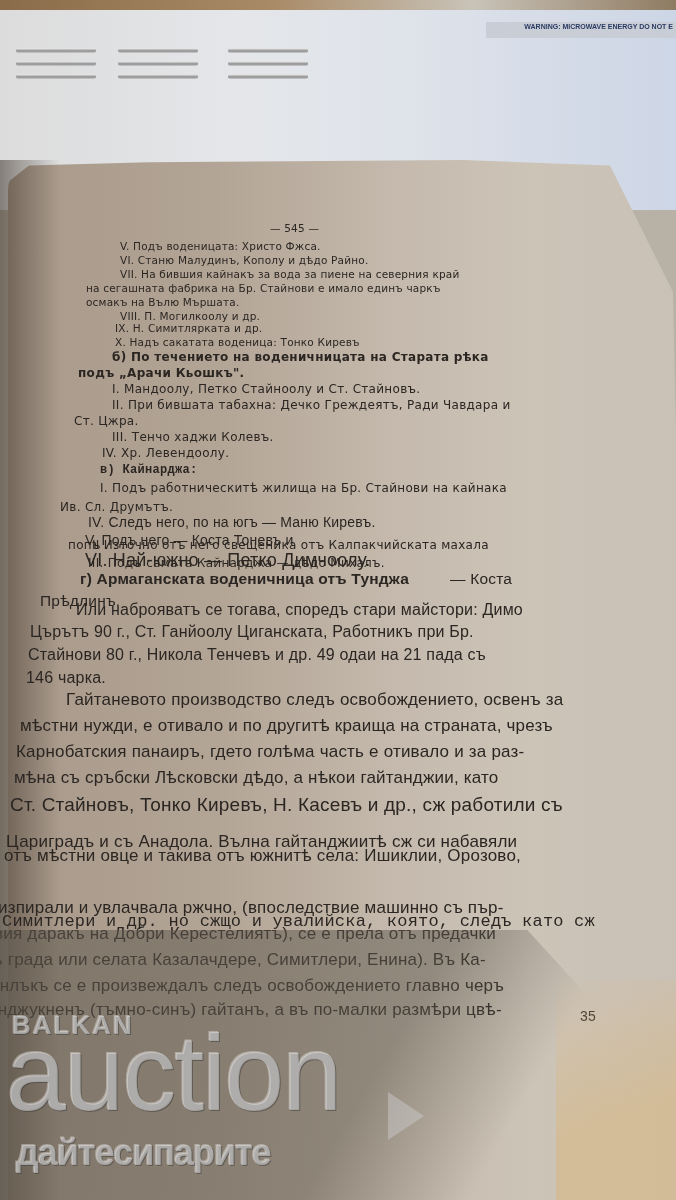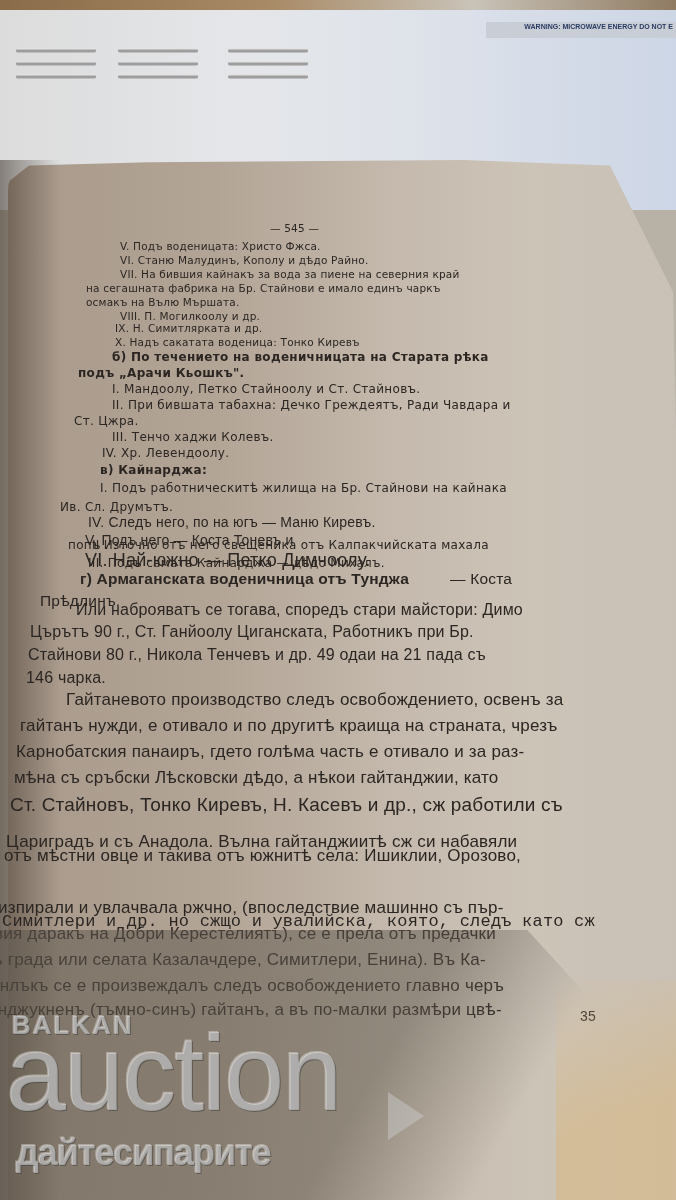--- a/index.html
+++ b/index.html
@@ -109,42 +109,42 @@
 
 <div class="text mid bold" style="left:112px; top:350px;">б) По течението на воденичницата на Старата рѣка</div>
 <div class="text mid bold" style="left:78px; top:366px;">подъ „Арачи Кьошкъ".</div>
 <div class="text mid" style="left:112px; top:382px;">I. Мандоолу, Петко Стайноолу и Ст. Стайновъ.</div>
 <div class="text mid" style="left:112px; top:398px;">II. При бившата табахна: Дечко Греждеятъ, Ради Чавдара и</div>
 <div class="text mid" style="left:74px; top:414px;">Ст. Цжра.</div>
 <div class="text mid" style="left:112px; top:430px;">III. Тенчо хаджи Колевъ.</div>
 
 <div class="text mid" style="left:102px; top:446px;">IV. Хр. Левендоолу.</div>
 
-<div class="text mid bold" style="left:100px; top:463px;">в) Кайнарджа:</div>
+<div class="text mid bold" style="left:100px; top:463px;font-family:Liberation Mono, monospace;">в) Кайнарджа:</div>
 <div class="text mid" style="left:100px; top:481px;">I. Подъ работническитѣ жилища на Бр. Стайнови на кайнака</div>
 <div class="text mid" style="left:60px; top:500px;">Ив. Сл. Друмътъ.</div>
 <div class="text mid" style="left:92px; top:519px;margin-top:19px;">II Източно отъ него свещеника отъ Калпакчийската махала</div>
 <div class="text mid" style="left:68px; top:538px;">попъ . . . . . .</div>
 <div class="text mid" style="left:88px; top:556px;">III. Подъ самата Кайнарджа — дѣдо Михалъ.</div>
 
 <div class="text large" style="left:88px; top:514px; font-size:14px;">IV. Следъ него, по на югъ — Маню Киревъ.</div>
 <div class="text large" style="left:85px; top:532px; font-size:14px;">V. Подъ него — Коста Тоневъ и</div>
 <div class="text large" style="left:85px; top:550px; font-size:18px;">VI. Най-южно — Петко Димчоолу.</div>
 
 <div class="text large bold" style="left:80px; top:570px;">г) Армаганската воденичница отъ Тунджа</div>
 <div class="text large" style="left:450px; top:570px;">— Коста</div>
 <div class="text large" style="left:40px; top:592px;">Прѣдлинъ.</div>
 
 <div class="text large" style="left:76px; top:601px; font-size:16px;">Или наброяватъ се тогава, споредъ стари майстори: Димо</div>
 <div class="text large" style="left:30px; top:623px; font-size:16px;">Църътъ 90 г., Ст. Ганйоолу Циганската, Работникъ при Бр.</div>
 <div class="text large" style="left:28px; top:646px; font-size:16px;">Стайнови 80 г., Никола Тенчевъ и др. 49 одаи на 21 пада съ</div>
 <div class="text large" style="left:26px; top:669px; font-size:16px;">146 чарка.</div>
 
 <div class="text large" style="left:66px; top:690px; font-size:17px;">Гайтаневото производство следъ освобождението, освенъ за</div>
-<div class="text large" style="left:20px; top:716px; font-size:17px;">гайтанъ нужди, е отивало и по другитѣ краища на страната, чрезъ</div>
+<div class="text large" style="left:20px; top:716px; font-size:17px;">мѣстни нужди, е отивало и по другитѣ краища на страната, чрезъ</div>
 <div class="text large" style="left:16px; top:742px; font-size:17px;">Карнобатския панаиръ, гдето голѣма часть е отивало и за раз-</div>
 <div class="text large" style="left:14px; top:768px; font-size:17px;">мѣна съ сръбски Лѣсковски дѣдо, а нѣкои гайтанджии, като</div>
 <div class="text large" style="left:10px; top:794px; font-size:19px;">Ст. Стайновъ, Тонко Киревъ, Н. Касевъ и др., сж работили съ</div>
 <div class="text large" style="left:6px; top:832px; font-size:17px;">Цариградъ и съ Анадола. Вълна гайтанджиитѣ сж си набавяли</div>
 <div class="text large" style="left:4px; top:846px; font-size:17px;">отъ мѣстни овце и такива отъ южнитѣ села: Ишиклии, Орозово,</div>
 <div class="text large" style="left:2px; top:912px; font-size:17px;font-family:Liberation Mono, monospace;">Симитлери и др. но сжщо и увалийска, която, следъ като сж</div>
 <div class="text large" style="left:-2px; top:898px; font-size:17px;">изпирали и увлачвала ржчно, (впоследствие машинно съ пър-</div>
 <div class="text large" style="left:-6px; top:924px; font-size:17px;">вия даракъ на Добри Керестелиятъ), се е прела отъ предачки</div>
 <div class="text large" style="left:-8px; top:950px; font-size:17px;">ъ града или селата Казалачдере, Симитлери, Енина). Въ Ка-</div>
 <div class="text large" style="left:-10px; top:976px; font-size:17px;">анлъкъ се е произвеждалъ следъ освобождението главно черъ</div>

